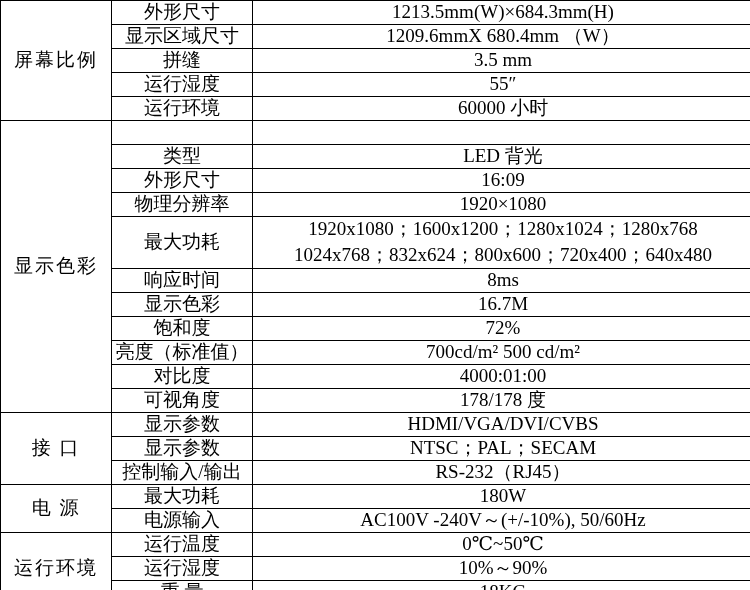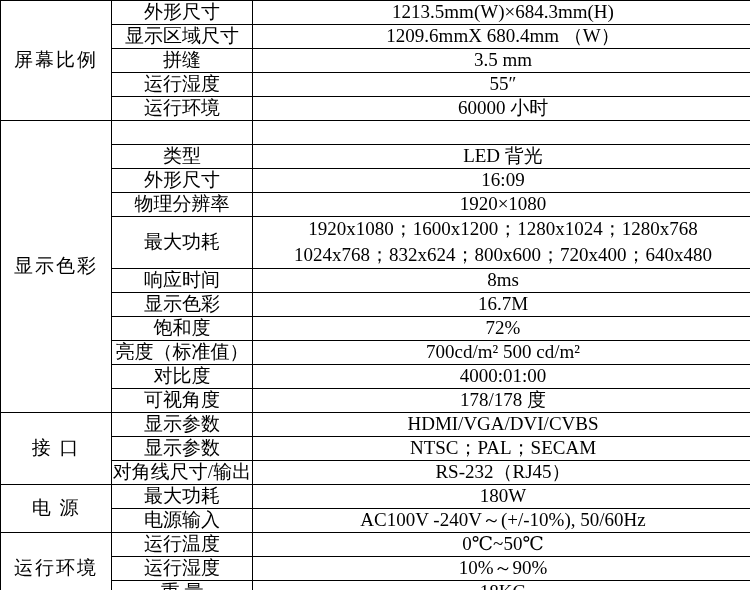--- a/index.html
+++ b/index.html
@@ -135,21 +135,21 @@
     <tr>
       <td class="cat" rowspan="3">接  口</td>
       <td class="param">显示参数</td>
       <td class="val">HDMI/VGA/DVI/CVBS</td>
     </tr>
     <tr>
       <td class="param">显示参数</td>
       <td class="val">NTSC；PAL；SECAM</td>
     </tr>
     <tr>
-      <td class="param">对角线尺寸/输出</td>
+      <td class="param">控制输入/输出</td>
       <td class="val">RS-232（RJ45）</td>
     </tr>
 
     <tr>
       <td class="cat" rowspan="2">电  源</td>
       <td class="param">最大功耗</td>
       <td class="val">180W</td>
     </tr>
     <tr>
       <td class="param">电源输入</td>

